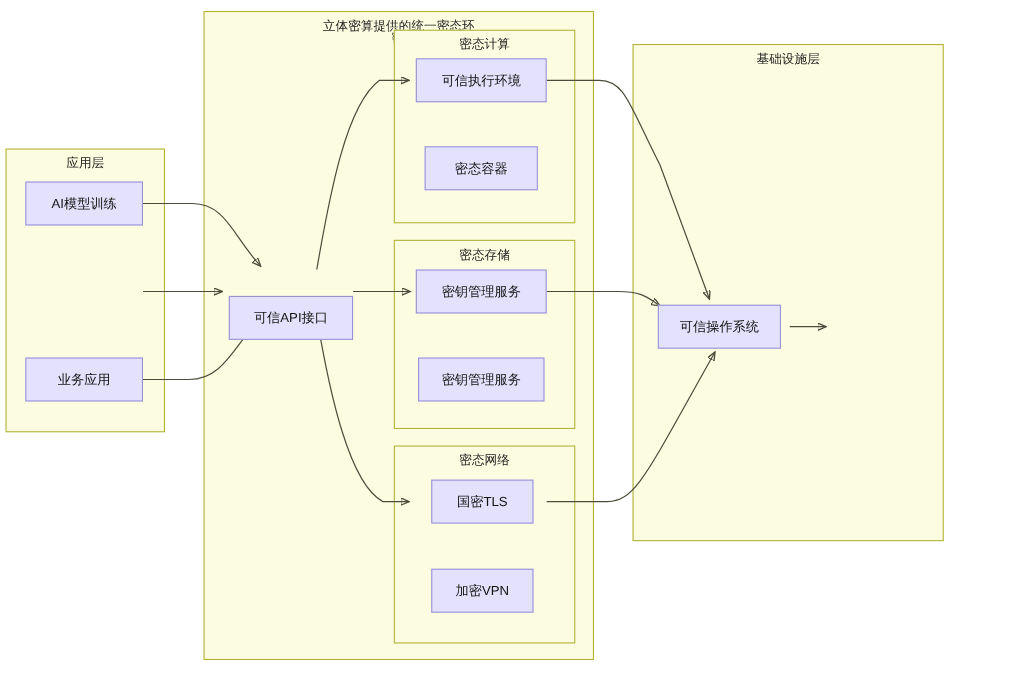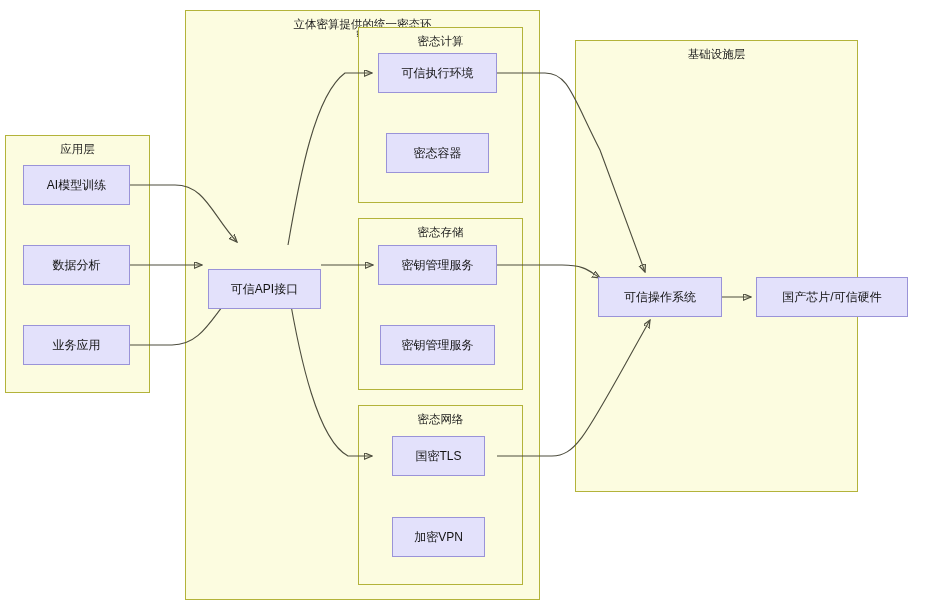--- a/index.html
+++ b/index.html
@@ -123,30 +123,28 @@
     <path d="M497,73 L545,73 C568,73 572,95 600,150 L645,272" marker-end="url(#arrowhead)"></path>
 
     <path d="M497,265 L562,265 C586,265 590,272 600,278" marker-end="url(#arrowhead)"></path>
 
     <path d="M497,456 L552,456 C578,456 588,430 650,320" marker-end="url(#arrowhead)"></path>
 
     <path d="M718,297 L751,297" marker-end="url(#arrowhead)"></path>
   </svg>
 
   <div class="node" style="left:23px; top:165px; width:107px; height:40px;">AI模型训练</div>
-  <div class="node" style="left:23px; top:245px; width:107px; height:40px;">数据分析</div>
   <div class="node" style="left:23px; top:325px; width:107px; height:40px;">业务应用</div>
 
   <div class="node" style="left:208px; top:245px; width:113px; height:40px;margin-top:24px;">可信API接口</div>
 
   <div class="node" style="left:378px; top:53px; width:119px; height:40px;">可信执行环境</div>
   <div class="node" style="left:386px; top:133px; width:103px; height:40px;">密态容器</div>
 
   <div class="node" style="left:378px; top:245px; width:119px; height:40px;">密钥管理服务</div>
   <div class="node" style="left:380px; top:325px; width:115px; height:40px;">密钥管理服务</div>
 
   <div class="node" style="left:392px; top:436px; width:93px; height:40px;">国密TLS</div>
   <div class="node" style="left:392px; top:517px; width:93px; height:40px;">加密VPN</div>
 
-  <div class="node" style="left:598px; top:277px; width:124px; height:40px;">可信操作系统</div>
-  <div class="node" style="left:756px; top:277px; width:152px; height:40px;">国产芯片/可信硬件</div>
+  <div class="node" style="left:598px; top:277px; width:112px; height:40px;">可信操作系统</div>
 
 </div>
 
 </body></html>

